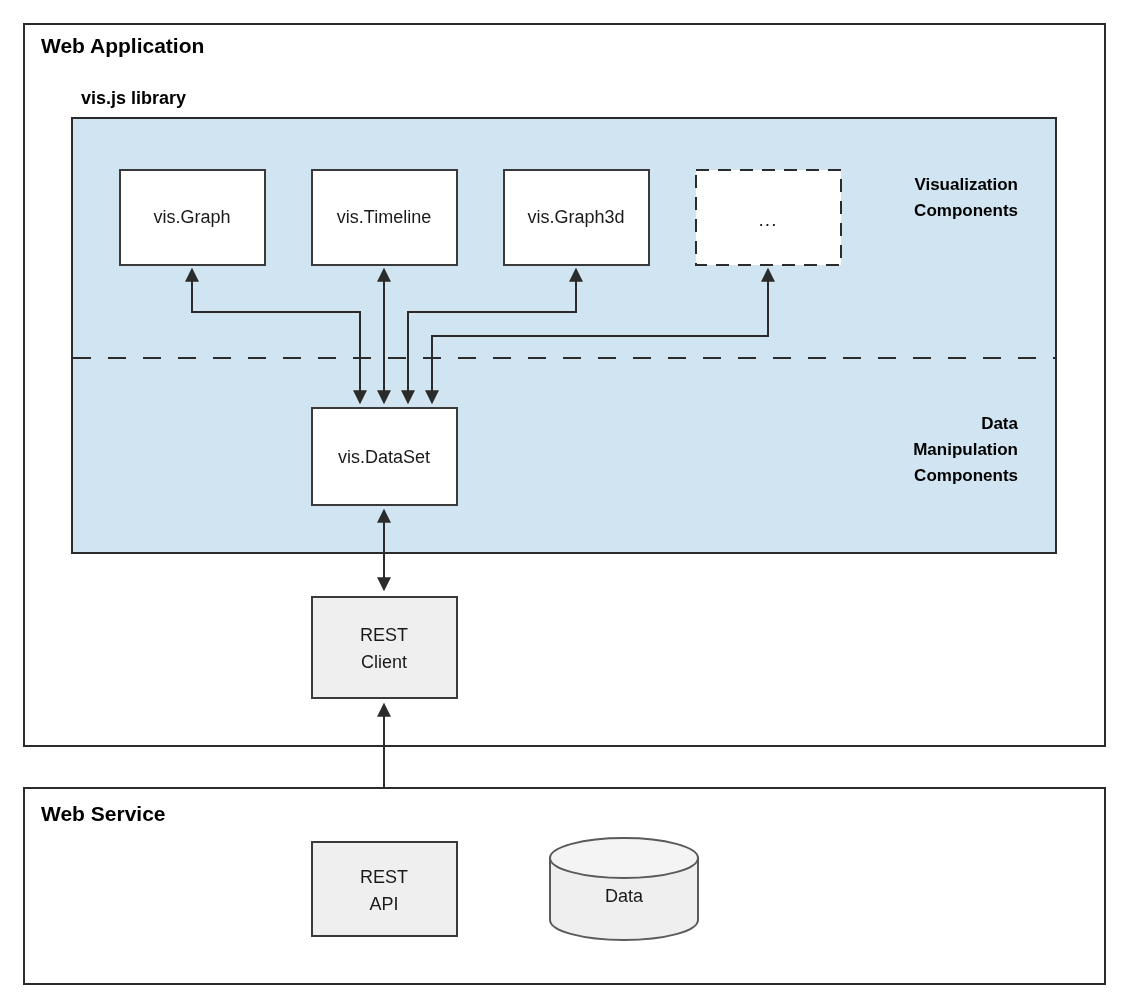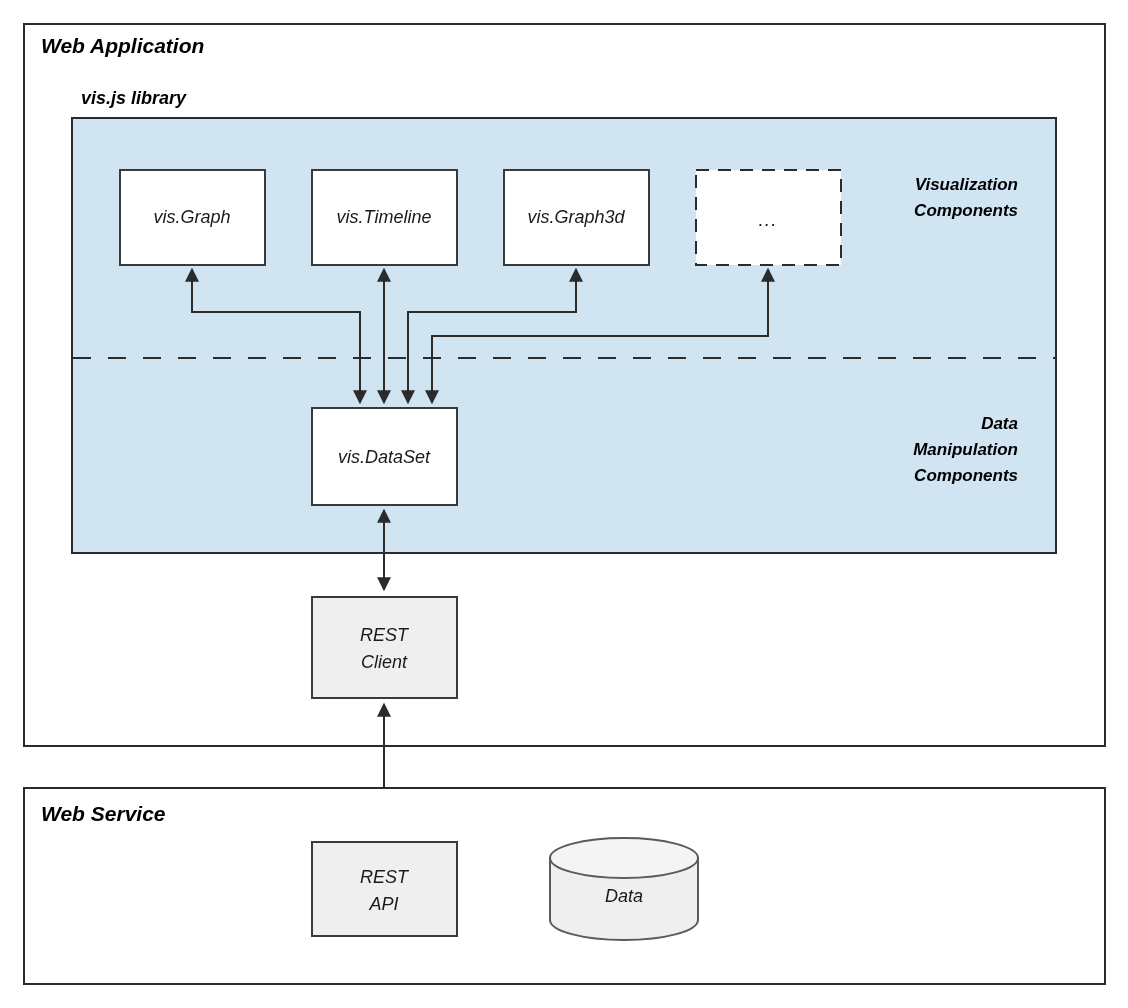--- a/index.html
+++ b/index.html
@@ -11,21 +11,20 @@
   body {
     width: 1128px;
     height: 1008px;
     font-family: "Liberation Sans", sans-serif;
     overflow: hidden;
   }
   #diagram-root {
     position: relative;
     width: 1128px;
     height: 872px;
-    font-style: italic;
   }
   svg#arch-svg {
     display: block;
     width: 1128px;
     height: 1008px;
   }
   .frame-rect {
     fill: #ffffff;
     stroke: #2b2b2b;
     stroke-width: 2;

